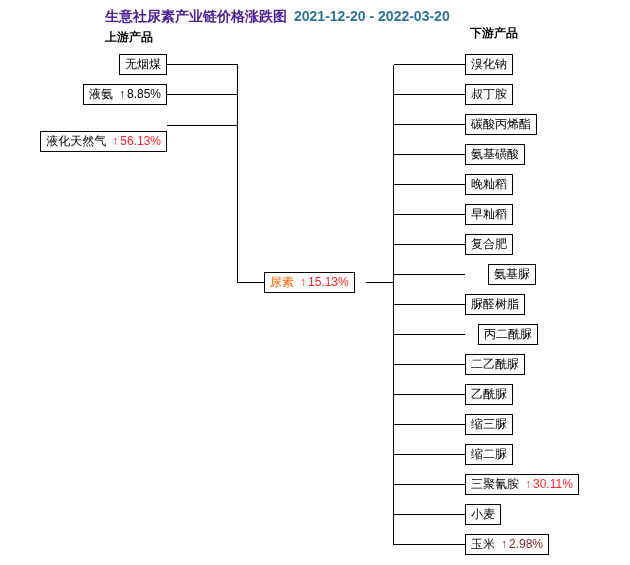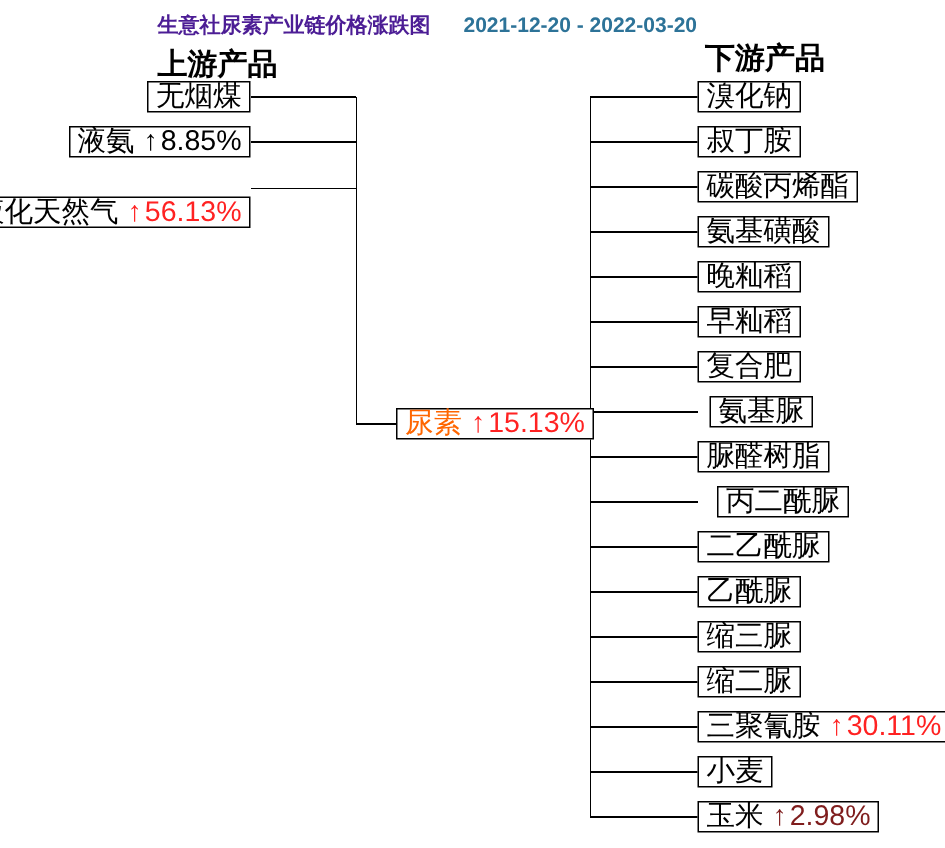--- a/index.html
+++ b/index.html
@@ -1,29 +1,29 @@
 <!DOCTYPE html>
 <html><head>
 <meta charset="utf-8">
 <style>
   html,body{margin:0;padding:0;background:#fff;}
   #canvas{
     position:relative;width:630px;height:565px;background:#fff;
     font-family:"Liberation Sans","DejaVu Sans",sans-serif;overflow:hidden;
   }
   #title-line{position:absolute;left:105px;top:8px;font-size:14px;white-space:nowrap;font-weight:600;}
-  #title-line .date{font-weight:600;margin-left:22px;}
-  .col-header{position:absolute;font-size:20px;color:#000;white-space:nowrap;font-weight:600;}
+  #title-line .date{font-weight:600;margin-left:7px;}
+  .col-header{position:absolute;font-size:12px;color:#000;white-space:nowrap;font-weight:600;}
   #upstream-header{left:105px;top:29px;}
   #downstream-header{left:470px;top:25px;}
   #lines{position:absolute;left:0;top:0;pointer-events:none;}
   .node{
     position:absolute;box-sizing:border-box;height:21px;line-height:19px;
     border:1px solid #000;background:#fff;padding:0 5px;
-    font-size:19px;white-space:nowrap;color:#000;
+    font-size:12px;white-space:nowrap;color:#000;
   }
   .chg{margin-left:6px;}
   .chg .pct{margin-left:2px;}
 </style>
 </head>
 <body>
 
 <div id="canvas" style="background: rgb(255, 255, 255);">
   <div id="title-line">
     <span class="ttl" style="color: #4c1d95;">生意社尿素产业链价格涨跌图</span><span class="date" style="color: rgb(45, 115, 152);">2021-12-20 - 2022-03-20</span>
@@ -60,21 +60,21 @@
       <div class="node" style="top: 54px; right: 463px;"><span>无烟煤</span></div>
       <div class="node" style="top: 84px; right: 463px;"><span>液氨</span><span class="chg" style="color: #000000; margin-top: 48px;"><span>↑</span><span class="pct">8.85%</span></span></div>
       <div class="node" style="top: 115px; right: 463px; margin-top: 16px;"><span>液化天然气</span><span class="chg" style="color: rgb(255, 34, 34);"><span>↑</span><span class="pct">56.13%</span></span></div>
       <div class="node" style="top: 54px; left: 465px;"><span>溴化钠</span></div>
       <div class="node" style="top: 84px; left: 465px;"><span>叔丁胺</span></div>
       <div class="node" style="top: 114px; left: 465px;"><span>碳酸丙烯酯</span></div>
       <div class="node" style="top: 144px; left: 465px;"><span>氨基磺酸</span></div>
       <div class="node" style="top: 174px; left: 465px;"><span>晚籼稻</span></div>
       <div class="node" style="top: 204px; left: 465px;"><span>早籼稻</span></div>
       <div class="node" style="top: 234px; left: 465px;"><span>复合肥</span></div>
-      <div class="node" style="top: 264px; left: 473px;"><span>氨基脲</span></div>
+      <div class="node" style="top: 264px; left: 488px;"><span>氨基脲</span></div>
       <div class="node" style="top: 294px; left: 465px;"><span>脲醛树脂</span></div>
       <div class="node" style="top: 324px; left: 478px;"><span>丙二酰脲</span></div>
       <div class="node" style="top: 354px; left: 465px;"><span>二乙酰脲</span></div>
       <div class="node" style="top: 384px; left: 465px;"><span>乙酰脲</span></div>
       <div class="node" style="top: 414px; left: 465px;"><span>缩三脲</span></div>
       <div class="node" style="top: 444px; left: 465px;"><span>缩二脲</span></div>
       <div class="node" style="top: 474px; left: 465px;"><span>三聚氰胺</span><span class="chg" style="color: rgb(255, 34, 34);"><span>↑</span><span class="pct">30.11%</span></span></div>
       <div class="node" style="top: 504px; left: 465px;"><span>小麦</span></div>
       <div class="node" style="top: 534px; left: 465px;"><span>玉米</span><span class="chg" style="color: #7f1d1d;"><span>↑</span><span class="pct">2.98%</span></span></div>
       <div class="node" style="top: 272px; left: 264px;"><span style="color: rgb(255, 102, 0);">尿素</span><span class="chg" style="color: rgb(255, 34, 34);"><span>↑</span><span class="pct">15.13%</span></span></div>

